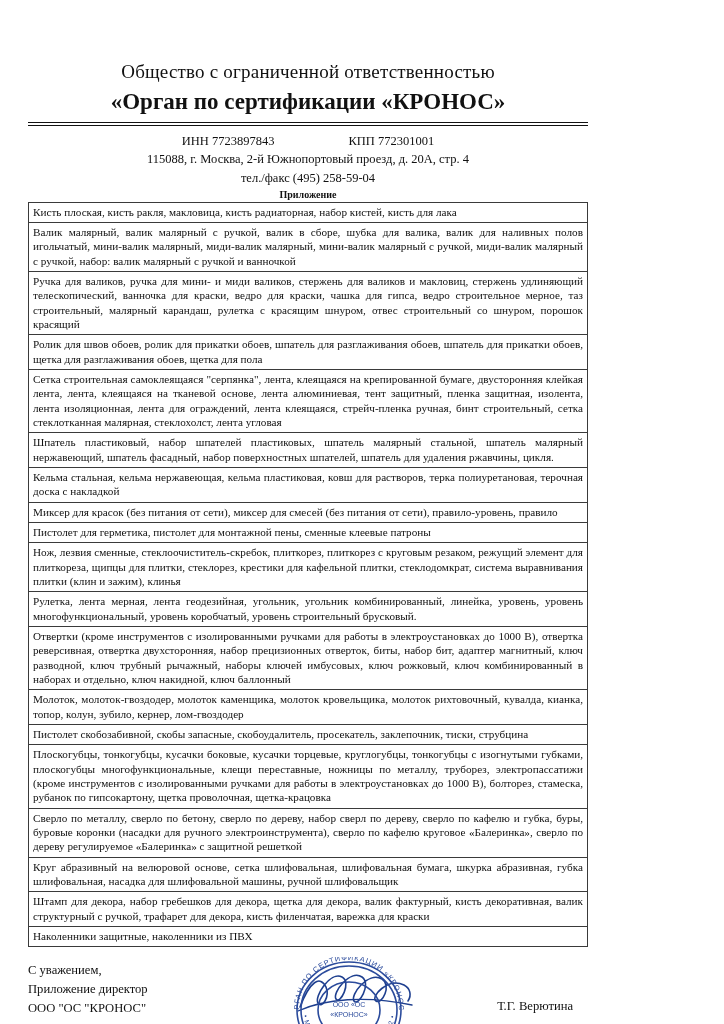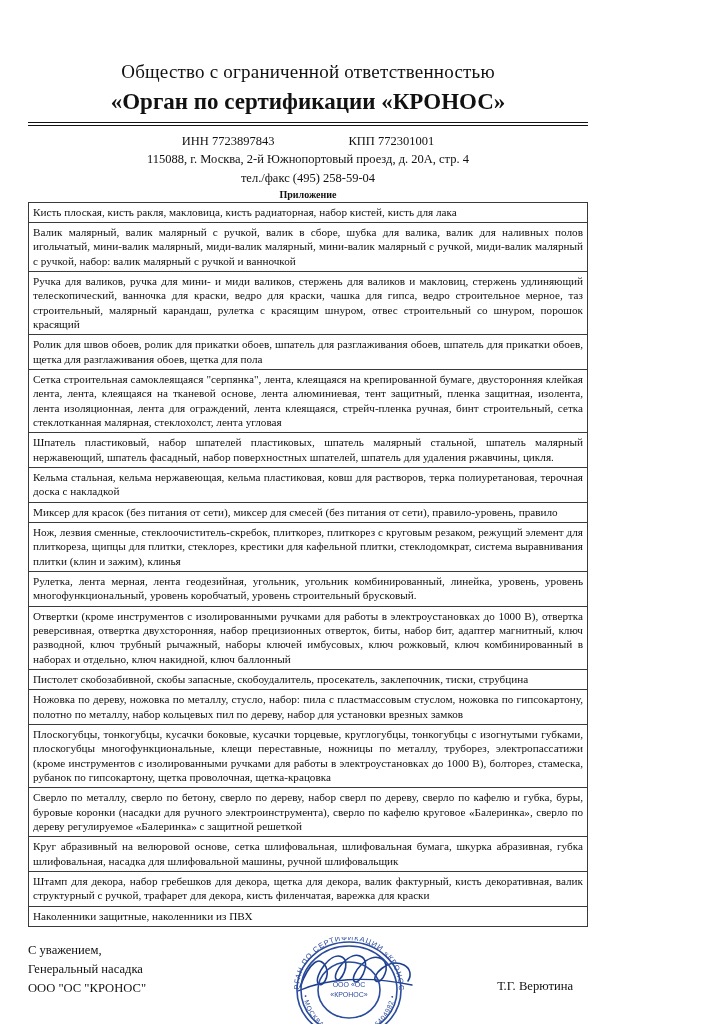--- a/index.html
+++ b/index.html
@@ -153,33 +153,36 @@
       <tr>
           <td>Шпатель пластиковый, набор шпателей пластиковых, шпатель малярный стальной, шпатель малярный нержавеющий, шпатель фасадный, набор поверхностных шпателей, шпатель для удаления ржавчины, цикля.</td>
         </tr>
       <tr>
           <td>Кельма стальная, кельма нержавеющая, кельма пластиковая, ковш для растворов, терка полиуретановая, терочная доска с накладкой</td>
         </tr>
       <tr>
           <td>Миксер для красок (без питания от сети), миксер для смесей (без питания от сети), правило-уровень, правило</td>
         </tr>
       <tr>
+          <td>Пистолет для герметика, пистолет для монтажной пены, сменные клеевые патроны</td>
+        </tr>
+      <tr>
           <td>Нож, лезвия сменные, стеклоочиститель-скребок, плиткорез, плиткорез с круговым резаком, режущий элемент для плиткореза, щипцы для плитки, стеклорез, крестики для кафельной плитки, стеклодомкрат, система выравнивания плитки (клин и зажим), клинья</td>
         </tr>
       <tr>
           <td>Рулетка, лента мерная, лента геодезийная, угольник, угольник комбинированный, линейка, уровень, уровень многофункциональный, уровень коробчатый, уровень строительный брусковый.</td>
         </tr>
       <tr>
           <td>Отвертки (кроме инструментов с изолированными ручками для работы в электроустановках до 1000 В), отвертка реверсивная, отвертка двухсторонняя, набор прецизионных отверток, биты, набор бит, адаптер магнитный, ключ разводной, ключ трубный рычажный, наборы ключей имбусовых, ключ рожковый, ключ комбинированный в наборах и отдельно, ключ накидной, ключ баллонный</td>
         </tr>
       <tr>
+          <td>Молоток, молоток-гвоздодер, молоток каменщика, молоток кровельщика, молоток рихтовочный, кувалда, кианка, топор, колун, зубило, кернер, лом-гвоздодер</td>
+        </tr>
+      <tr>
           <td>Пистолет скобозабивной, скобы запасные, скобоудалитель, просекатель, заклепочник, тиски, струбцина</td>
-        </tr>
-      <tr>
-          <td>Ножовка по дереву, ножовка по металлу, стусло, набор: пила с пластмассовым стуслом, ножовка по гипсокартону, полотно по металлу, набор кольцевых пил по дереву, набор для установки врезных замков</td>
         </tr>
       <tr>
           <td>Плоскогубцы, тонкогубцы, кусачки боковые, кусачки торцевые, круглогубцы, тонкогубцы с изогнутыми губками, плоскогубцы многофункциональные, клещи переставные, ножницы по металлу, труборез, электропассатижи (кроме инструментов с изолированными ручками для работы в электроустановках до 1000 В), болторез, стамеска, рубанок по гипсокартону, щетка проволочная, щетка-крацовка</td>
         </tr>
       <tr>
           <td>Сверло по металлу, сверло по бетону, сверло по дереву, набор сверл по дереву, сверло по кафелю и губка, буры, буровые коронки (насадки для ручного электроинструмента), сверло по кафелю круговое «Балеринка», сверло по дереву регулируемое «Балеринка» с защитной решеткой</td>
         </tr>
       <tr>
           <td>Круг абразивный на велюровой основе, сетка шлифовальная, шлифовальная бумага, шкурка абразивная, губка шлифовальная, насадка для шлифовальной машины, ручной шлифовальщик</td>
         </tr>
@@ -188,21 +191,21 @@
         </tr>
       <tr>
           <td>Наколенники защитные, наколенники из ПВХ</td>
         </tr>
     </tbody>
   </table>
 
   <div class="signature">
     <div class="sig-left">
       <div>С уважением,</div>
-      <div>Генеральный насадка</div>
+      <div>Приложение директор</div>
       <div>ООО "ОС "КРОНОС"</div>
     </div>
     <div class="sig-right">Т.Г. Верютина</div>
     <div class="mp">М.П.</div>
 
     <div class="scribble">
       <svg width="120" height="56" viewBox="0 0 120 56">
         <path d="M4,42 C14,16 24,10 30,22 C34,32 26,44 22,38 C18,32 34,6 46,12 C56,17 44,40 40,34 C36,28 54,4 66,12 C76,19 62,42 58,36 C54,30 72,6 86,14 C96,20 86,40 80,36 C74,32 92,12 108,20 C114,23 116,30 112,36" fill="none" stroke="#1e3f8f" stroke-width="1.6" stroke-linecap="round"></path>
         <path d="M2,46 C28,34 70,30 116,40" fill="none" stroke="#1e3f8f" stroke-width="1.3" stroke-linecap="round"></path>
       </svg>

